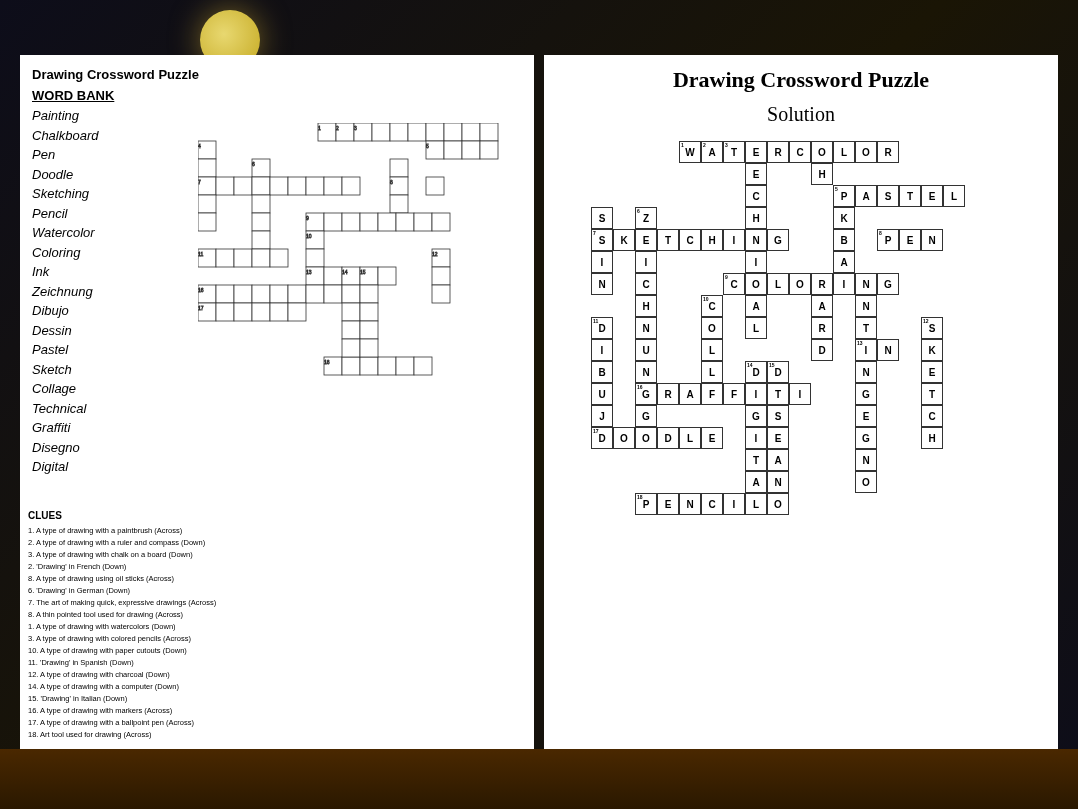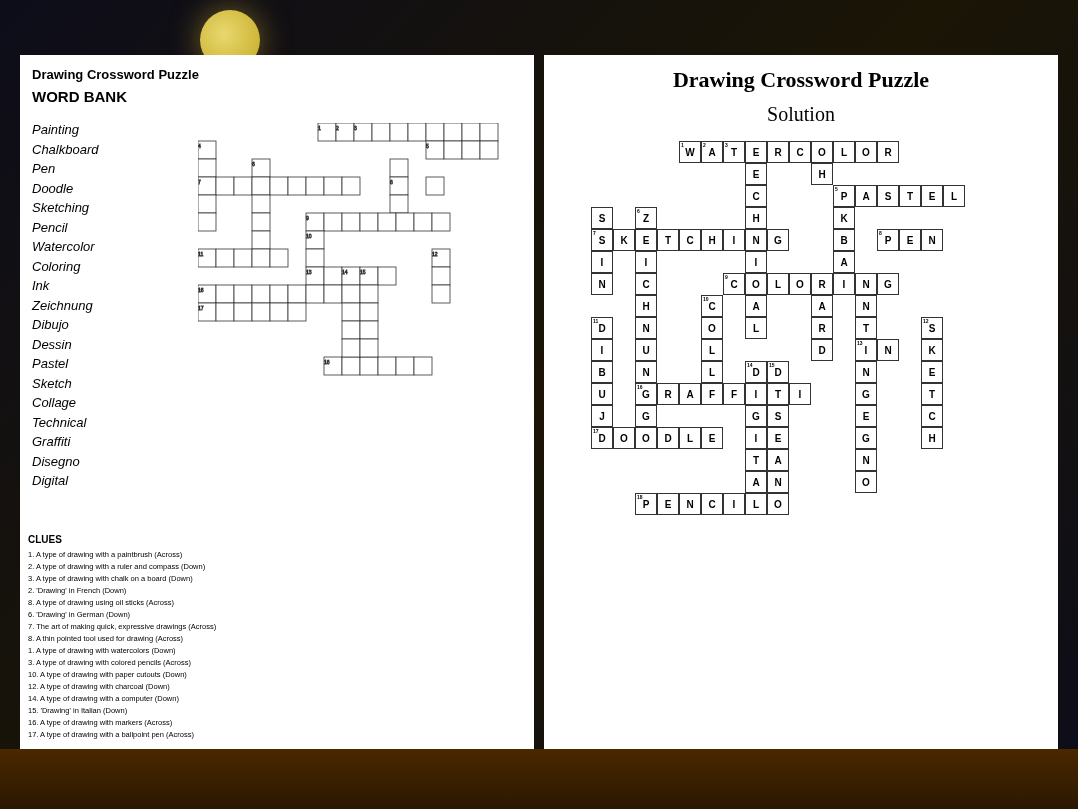--- a/index.html
+++ b/index.html
@@ -63,21 +63,21 @@
     
     .left-page { max-width: 530px; }
 
     .page-title {
       font-size: 13px;
       font-weight: bold;
       margin-bottom: 6px;
     }
 
     .word-bank-section { margin-bottom: 6px; }
-    .word-bank-title { font-size: 15px; font-weight: bold; margin-bottom: 15px; }
+    .word-bank-title { font-size: 13px; font-weight: bold; text-decoration: underline; margin-bottom: 3px; }
     .word-bank-list { font-size: 13px; line-height: 1.5; font-style: italic; }
 
     .clues-section {
       position: absolute;
       bottom: 8px;
       left: 8px;
       right: 8px;
     }
 
     .clues-title { font-size: 10px; font-weight: bold; margin-bottom: 4px; }
@@ -285,25 +285,27 @@
       <div class="clue-item">2. A type of drawing with a ruler and compass (Down)</div>
       <div class="clue-item">3. A type of drawing with chalk on a board (Down)</div>
       <div class="clue-item">2. 'Drawing' in French (Down)</div>
       <div class="clue-item">8. A type of drawing using oil sticks (Across)</div>
       <div class="clue-item">6. 'Drawing' in German (Down)</div>
       <div class="clue-item">7. The art of making quick, expressive drawings (Across)</div>
       <div class="clue-item">8. A thin pointed tool used for drawing (Across)</div>
       <div class="clue-item">1. A type of drawing with watercolors (Down)</div>
       <div class="clue-item">3. A type of drawing with colored pencils (Across)</div>
       <div class="clue-item">10. A type of drawing with paper cutouts (Down)</div>
+      <div class="clue-item">11. 'Drawing' in Spanish (Down)</div>
       <div class="clue-item">12. A type of drawing with charcoal (Down)</div>
       <div class="clue-item">14. A type of drawing with a computer (Down)</div>
       <div class="clue-item">15. 'Drawing' in Italian (Down)</div>
       <div class="clue-item">16. A type of drawing with markers (Across)</div>
       <div class="clue-item">17. A type of drawing with a ballpoint pen (Across)</div>
+      <div class="clue-item">18. Art tool used for drawing (Across)</div>
     </div>
   </div>
 
   <div class="page right-page">
     <div class="right-title">Drawing Crossword Puzzle</div>
     <div class="solution-title">Solution</div>
 
     <div class="solution-grid">
 
       <div class="sc" style="left:88px;top:0;">

